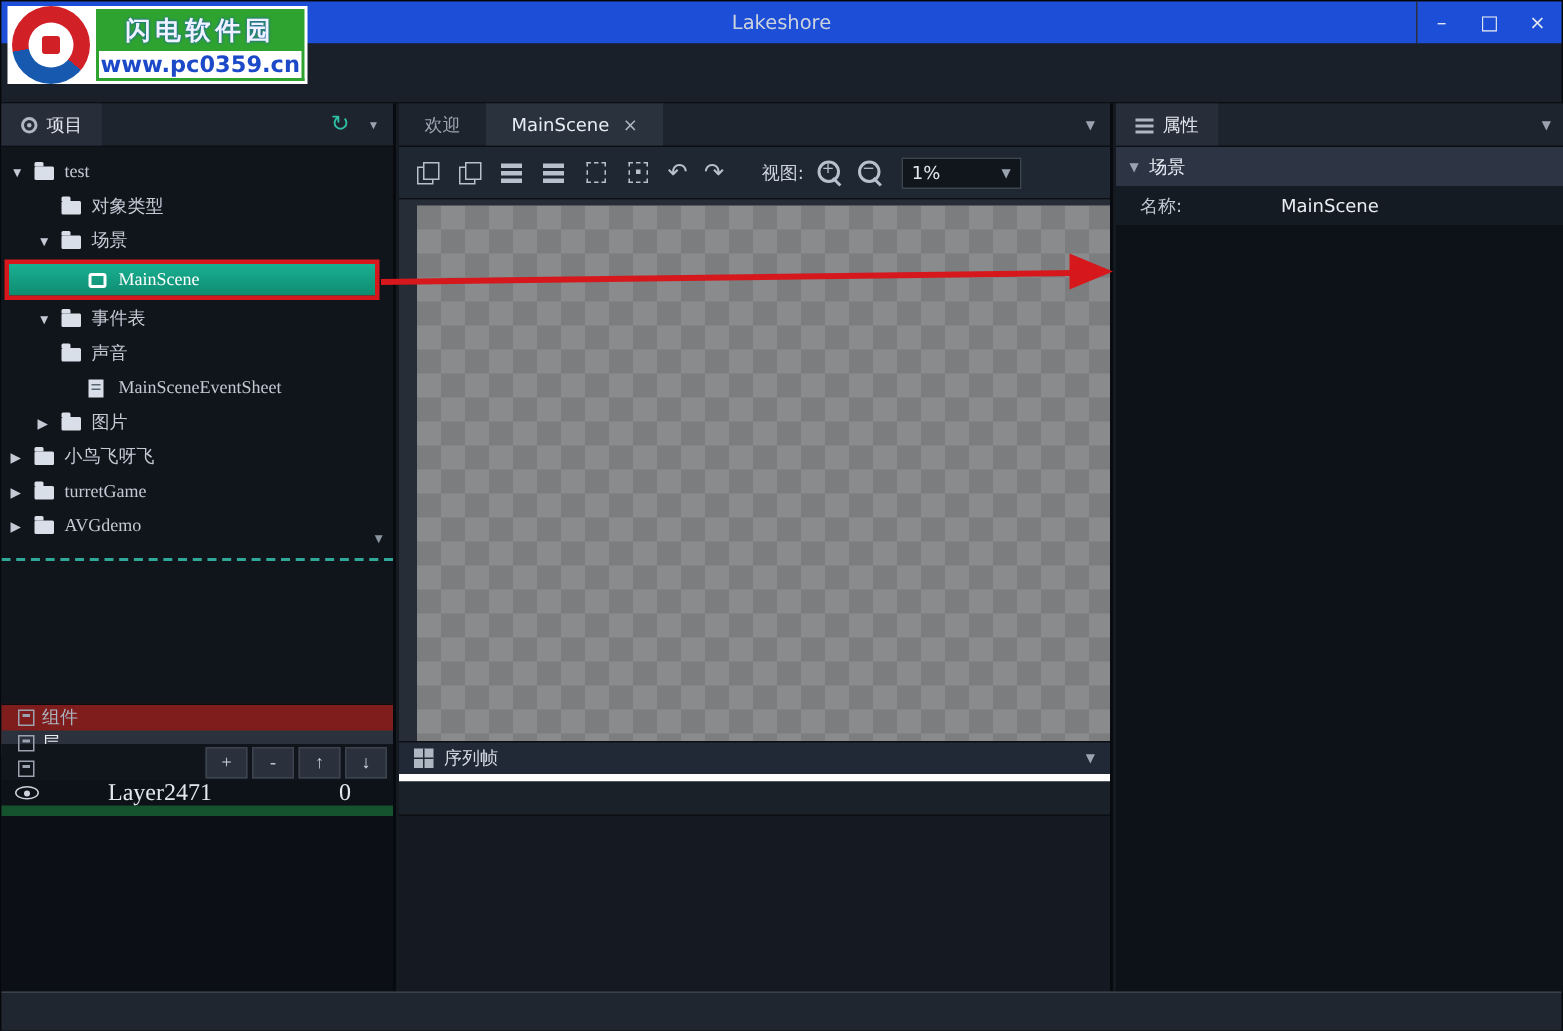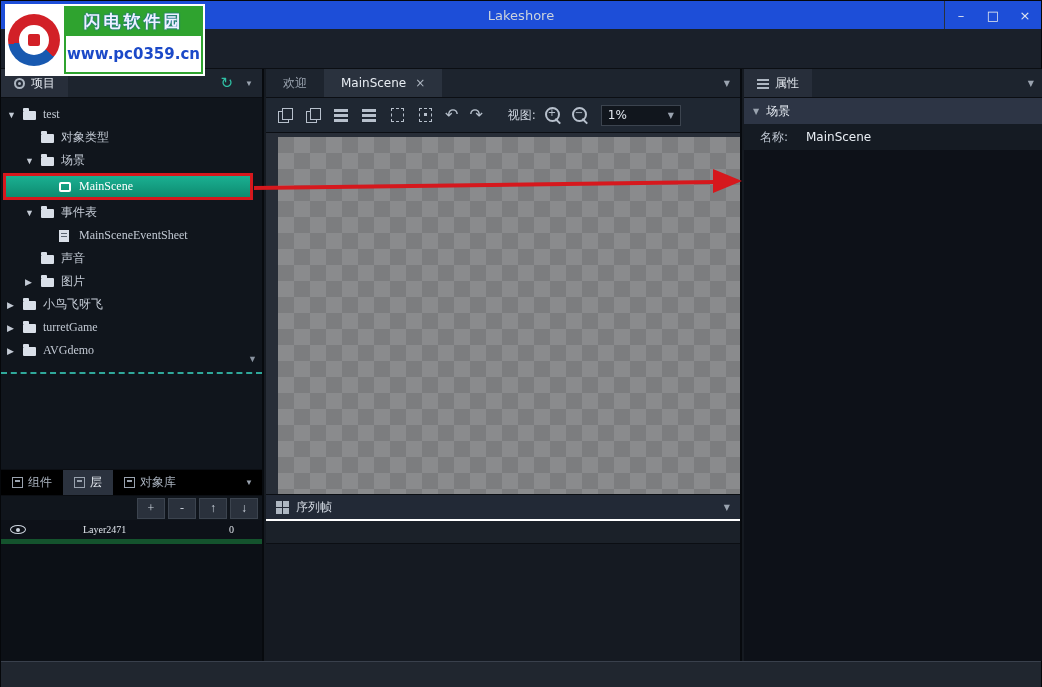--- a/index.html
+++ b/index.html
@@ -13,21 +13,21 @@
 
   
   .titlebar { position:absolute; left:0; top:0; width:100%; height:28px; background:#1d4ed8;
     display:flex; align-items:center; justify-content:center; color:#ccd3dd; font-size:13px; }
   .win-controls { position:absolute; right:0; top:0; height:28px; display:flex; border-left:1px solid #2a313c; }
   .win-btn { width:32px; height:28px; display:flex; align-items:center; justify-content:center;
     color:#e3e8ef; font-size:13px; cursor:default; }
   .topstrip { position:absolute; left:0; top:28px; width:100%; height:40px; background:#1a202a; border-bottom:1px solid #0b0e13; }
 
   
-  .logo { position:absolute; left:4px; top:3px; width:200px; height:72px; background:#ffffff;
+  .logo { position:absolute; left:4px; top:3px; width:200px; height:52px; background:#ffffff;
     display:flex; align-items:center; z-index:30; padding:2px; }
   .logo-circle { width:52px; height:52px; border-radius:50%; flex:0 0 52px; margin:1px;
     background:conic-gradient(#d22027 0 130deg, #1859b0 130deg 260deg, #d22027 260deg 360deg); position:relative; }
   .logo-circle::after { content:""; position:absolute; inset:11px; background:#fff; border-radius:50%; }
   .logo-circle::before { content:""; position:absolute; inset:20px; background:#d22027; border-radius:2px; z-index:1; }
   .logo-text { flex:1; height:100%; display:flex; flex-direction:column; margin-left:3px; }
   .logo-band { height:30px; background:#2fa32f; color:#eef3ff; font-weight:bold; font-size:17px;
     letter-spacing:3px; display:flex; align-items:center; justify-content:center; text-shadow:0 0 2px #1b4fd8; }
   .logo-url { flex:1; border:2px solid #2fa32f; border-top:none; color:#1b49c8; font-weight:bold;
     font-size:15px; display:flex; align-items:center; justify-content:center; background:#fff; }
@@ -58,33 +58,33 @@
   .folder-icon { width:13px; height:9px; background:#d9dfe8; border-radius:1px; position:relative; margin-top:2px; }
   .folder-icon::before { content:""; position:absolute; left:0; top:-3px; width:6px; height:3px; background:#d9dfe8; border-radius:1px 1px 0 0; }
   .scene-icon { width:12px; height:10px; border:2px solid #ffffff; border-radius:2px; background:transparent; }
   .sheet-icon { width:10px; height:12px; background:#d9dfe8; position:relative; }
   .sheet-icon::before { content:""; position:absolute; left:2px; right:2px; top:3px; height:1px; background:#5b6572; box-shadow:0 3px 0 #5b6572; }
   .sel { margin:1px 9px 1px 2px; border:3px solid #d6181d; height:27px;
     background:linear-gradient(180deg,#1ab092,#0e8b70); color:#ffffff; padding-left:37px; }
   .tree-scroll-arrow { position:absolute; right:5px; top:256px; color:#8a93a0; font-size:9px; }
   .dash-line { position:absolute; left:0; top:274px; width:100%; border-top:2px dashed #2fa89a; }
 
-  .left-tabs { height:27px; background:#000000; border-top:1px solid #0b0e13; border-bottom:1px solid #0b0e13;
-    display:flex; align-items:stretch; }
+  .left-tabs { height:27px; background:#7f1d1d; border-top:1px solid #0b0e13; border-bottom:1px solid #0b0e13;
+    display:flex; align-items:stretch;flex-direction:column; }
   .lt-tab { display:flex; align-items:center; gap:5px; padding:0 11px; font-size:12px; color:#aab3bf; }
   .lt-tab.active { background:#2b323e; color:#e8edf3; }
   .mini-icon { width:11px; height:11px; border:1px solid #9aa3af; position:relative; }
   .mini-icon::after { content:""; position:absolute; left:2px; top:2px; right:2px; height:2px; background:#9aa3af; }
   .lt-caret { margin-left:auto; align-self:center; padding-right:9px; }
 
   .layer-btns { height:24px; background:#10151c; display:flex; justify-content:flex-end; gap:3px; padding:2px 4px 1px 0; }
   .lb { width:28px; background:#2a313c; border:1px solid #3c444f; color:#cdd4de; font-size:12px;
     display:flex; align-items:center; justify-content:center; }
-  .layer-row { height:24px; background:#0d1118; border-bottom:5px solid #14532d; display:flex; align-items:center;
-    color:#e2e7ee; font-size:10px;gap:11px; }
+  .layer-row { height:24px; background:#0d1118; border-bottom:7px solid #14532d; display:flex; align-items:center;
+    color:#e2e7ee; font-size:16px; }
   .eye-icon { width:16px; height:9px; border:1px solid #cdd4de; border-radius:50%; position:relative; margin-left:9px; }
   .eye-icon::before { content:""; position:absolute; left:50%; top:50%; width:4px; height:4px; margin:-2px 0 0 -2px;
     background:#cdd4de; border-radius:50%; }
   .layer-name { margin-left:46px; }
   .layer-val { margin-left:auto; margin-right:28px; }
   .left-empty { flex:1; background:#0c1016; }
 
   
   .center-panel { position:absolute; left:265px; top:68px; width:476px; height:592px; background:#171d26;
     border-right:2px solid #070a0e; display:flex; flex-direction:column; }
@@ -110,35 +110,35 @@
   .mag::after { content:""; position:absolute; left:13px; top:13px; width:7px; height:2px; background:#b7c0cc;
     transform:rotate(45deg); transform-origin:0 0; }
   .mg-sign { position:absolute; left:5px; top:2px; font-size:10px; color:#b7c0cc; font-style:normal; }
   .zoom-dd { width:80px; height:21px; background:#11161d; border:1px solid #3c444f; display:flex; align-items:center;
     justify-content:space-between; color:#e2e7ee; font-size:12px; padding:0 6px; margin-left:4px; }
 
   .canvas { height:361px; background:#272d37; padding:4px 0 0 12px; }
   .checker { width:100%; height:100%;
     background-image:conic-gradient(#8a8b8d 0 25%, #7c7d7f 0 50%, #8a8b8d 0 75%, #7c7d7f 0);
     background-size:32px 32px; }
-  .seq-bar { height:27px; background:#222936; border-top:1px solid #0b0e13; border-bottom:2px solid #ffffff;
+  .seq-bar { height:27px; background:#222936; border-top:1px solid #0b0e13; border-bottom:5px solid #ffffff;
     display:flex; align-items:center; gap:7px; padding:0 10px; color:#d4dae3; font-size:12px; }
   .ic-grid { width:13px; height:13px; background:#aeb7c2; position:relative; }
   .ic-grid::before { content:""; position:absolute; left:6px; top:0; width:1px; height:13px; background:#222936; }
   .ic-grid::after { content:""; position:absolute; left:0; top:6px; width:13px; height:1px; background:#222936; }
   .seq-caret { margin-left:auto; }
   .seq-strip { height:23px; background:#1b2129; border-bottom:1px solid #0b0e13; }
   .center-empty { flex:1; background:#151a22; }
 
   
   .right-panel { position:absolute; left:743px; top:68px; width:299px; height:592px; background:#0e1219;
     display:flex; flex-direction:column; }
   .section-row { height:26px; background:#2d3545; display:flex; align-items:center; gap:7px; padding-left:9px;
     color:#e6ebf2; font-size:12px; }
-  .prop-row { height:26px; display:flex; align-items:center; font-size:12px; }
+  .prop-row { height:26px; display:flex; align-items:center; font-size:12px;gap:48px; }
   .row-name { background:#151b23; }
   .row-a { background:#0f141c; }
   .row-b { background:#151b23; }
   .plabel { flex:0 0 62px; padding-left:8px; color:#bfc7d2; white-space:nowrap; }
   .plabel.indent { padding-left:16px; }
   .pvalue { color:#e9eef4; }
   .red-box { border:3px solid #d6181d; }
   .right-empty { flex:1; background:#0d1118; }
 
   
@@ -218,34 +218,34 @@
         </div>
 
         <div class="tree-item lvl1">
           <span class="arrow">▼</span>
           <span class="ticon">
               <span class="folder-icon"></span>
             </span>
           <span class="tlabel">事件表</span>
         </div>
 
+        <div class="tree-item lvl1">
+          <span class="arrow"></span>
+          <span class="ticon">
+              <span class="folder-icon"></span>
+            </span>
+          <span class="tlabel">声音</span>
+        </div>
+
         <div class="tree-item lvl2">
           <span class="arrow"></span>
           <span class="ticon">
               <span class="sheet-icon"></span>
             </span>
           <span class="tlabel">MainSceneEventSheet</span>
-        </div>
-
-        <div class="tree-item lvl1">
-          <span class="arrow"></span>
-          <span class="ticon">
-              <span class="folder-icon"></span>
-            </span>
-          <span class="tlabel">声音</span>
         </div>
 
         <div class="tree-item lvl1">
           <span class="arrow">▶</span>
           <span class="ticon">
               <span class="folder-icon"></span>
             </span>
           <span class="tlabel">图片</span>
         </div>
 

